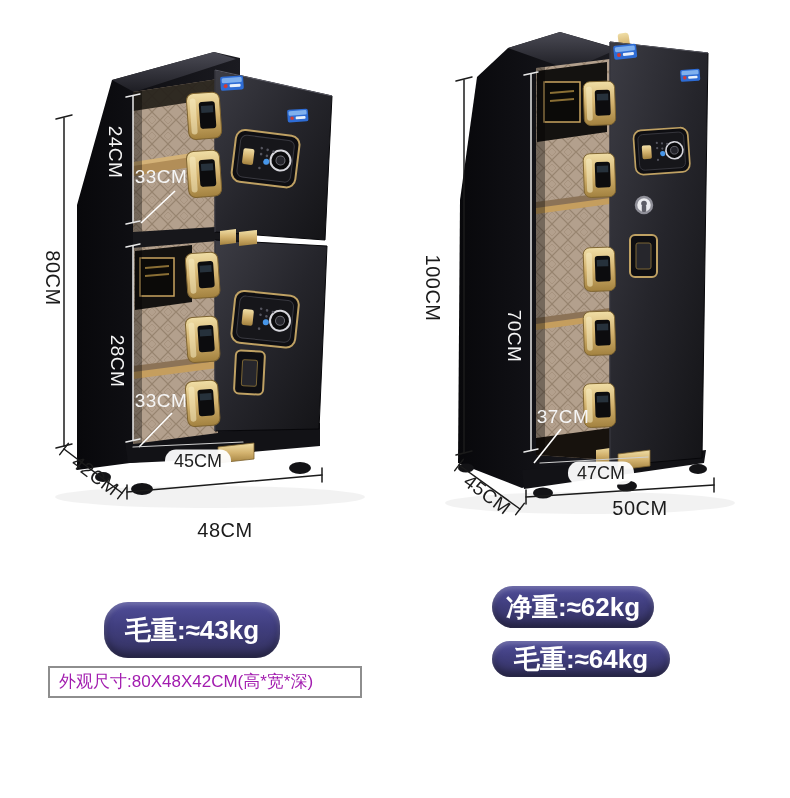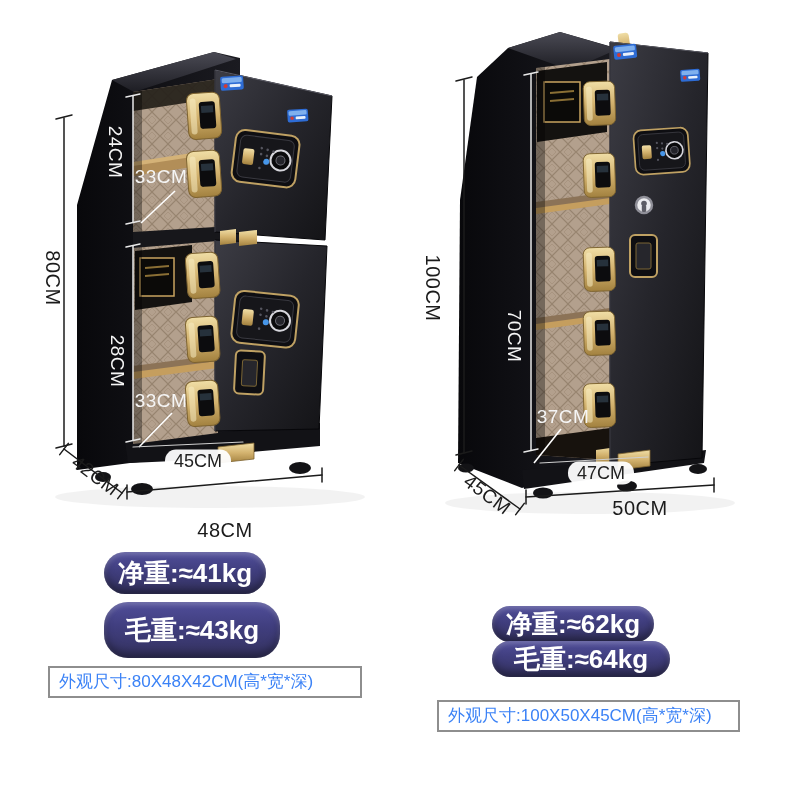--- a/index.html
+++ b/index.html
@@ -23,21 +23,21 @@
     position:absolute;border-radius:24px;
     background:linear-gradient(180deg,#504e9a 0%,#403e7e 45%,#34325f 100%);
     box-shadow:inset 0 3px 5px rgba(255,255,255,.22), inset 0 -5px 9px rgba(0,0,0,.35);
     color:#ffffff;font-size:26px;font-weight:bold;
     display:flex;align-items:center;justify-content:center;white-space:nowrap;
   }
   .spec-table{position:absolute;}
   .spec-row{
     box-sizing:border-box;border:2px solid #8e8e8e;background:#ffffff;
     height:32px;line-height:28px;margin-bottom:2px;
-    font-size:17px;color:#3b82f6;padding-left:9px;white-space:nowrap;overflow:hidden;
+    font-size:17px;color:#a21caf;padding-left:9px;white-space:nowrap;overflow:hidden;
   }
   svg{position:absolute;}
 </style>
 </head>
 <body>
 
 <div class="canvas">
 
   <svg style="left:30px;top:10px" width="360" height="520" viewBox="30 10 360 520">
     <defs>
@@ -250,25 +250,23 @@
   <div class="dim-label rot37" style="left:95px;top:476px">42CM</div>
   <div class="dim-label" style="left:225px;top:530px;font-size:20px">48CM</div>
 
   <div class="dim-label rot90" style="left:432px;top:288px;font-size:20px">100CM</div>
   <div class="dim-label rot90 white" style="left:514px;top:336px">70CM</div>
   <div class="dim-label white" style="left:563px;top:417px">37CM</div>
   <div class="dim-pill" style="left:601px;top:473px">47CM</div>
   <div class="dim-label rot37" style="left:487px;top:495px">45CM</div>
   <div class="dim-label" style="left:640px;top:508px;font-size:20px">50CM</div>
 
-  <div class="weight-badge" style="left:104px;top:552px;width:162px;height:42px">净重:≈41kg</div>
   <div class="weight-badge" style="left:104px;top:602px;width:176px;height:56px">毛重:≈43kg</div>
-  <div class="weight-badge" style="left:492px;top:606px;width:162px;height:36px">净重:≈62kg</div>
+  <div class="weight-badge" style="left:492px;top:586px;width:162px;height:42px">净重:≈62kg</div>
   <div class="weight-badge" style="left:492px;top:641px;width:178px;height:36px">毛重:≈64kg</div>
 
   <div class="spec-table" style="left:48px;top:666px;width:314px">
     <div class="spec-row">外观尺寸:80X48X42CM(高*宽*深)</div>
   </div>
   <div class="spec-table" style="left:437px;top:700px;width:303px">
-    <div class="spec-row">外观尺寸:100X50X45CM(高*宽*深)</div>
   </div>
 
 </div>
 
 </body></html>

